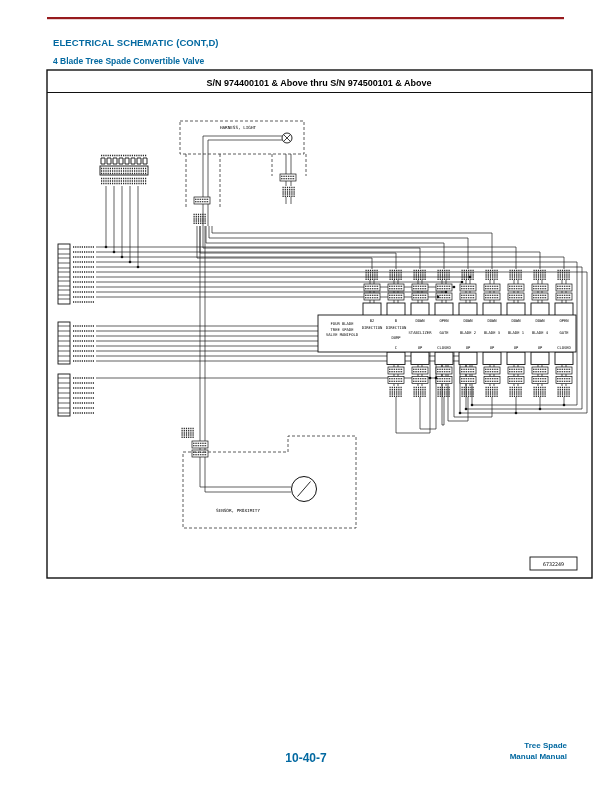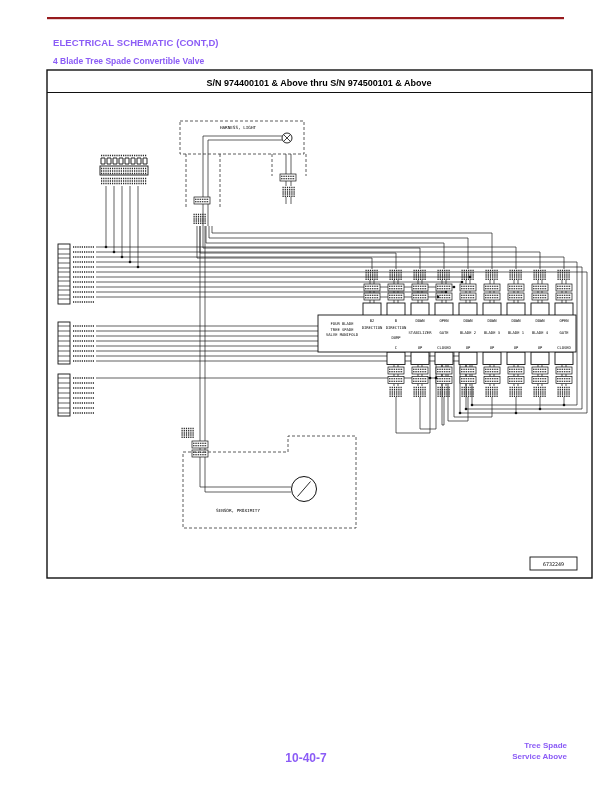--- a/index.html
+++ b/index.html
@@ -1,19 +1,19 @@
 <!DOCTYPE html>
 <html><head>
 <meta charset="utf-8">
 <style>
   html,body { margin:0; padding:0; background:#e8e8e8; }
   .page {
     position:relative; width:612px; height:792px; background:#ffffff;
     margin:0 auto; overflow:hidden;
-    font-family:"Liberation Sans", sans-serif; color:#8b5cf6;
+    font-family:"Liberation Sans", sans-serif; color:#0369a1;
   }
   .hdr   { position:absolute; left:53px; top:37px;  font-size:9.5px; font-weight:bold; letter-spacing:.1px; }
   .sub   { position:absolute; left:53px; top:56px;  font-size:8.5px; font-weight:bold; }
   .foot-center { position:absolute; left:0; right:0; top:751px; text-align:center; font-size:12px; font-weight:bold; }
   .foot-right  { position:absolute; right:45px; top:741px; text-align:right; font-size:8px; font-weight:bold; line-height:10.5px; }
   svg.schem { position:absolute; left:0; top:0; }
   .w   { stroke:#1c1c1c; stroke-width:.7; fill:none; }
   .frame { stroke:#111; stroke-width:1.4; fill:none; }
   .box { stroke:#111; stroke-width:.9; fill:#fff; }
   .dash { stroke:#333; stroke-width:.8; fill:none; stroke-dasharray:3 2; }
@@ -205,16 +205,16 @@
       <circle cx="564" cy="405" r="1.3"></circle>
     </g>
 
     <rect x="530" y="557" width="47" height="13" class="box"></rect>
     <text x="553.5" y="566" class="t" font-size="5" text-anchor="middle">6732249</text>
   </svg>
 
   <div class="foot-center">10-40-7</div>
   <div class="foot-right">
     <div>Tree Spade</div>
-    <div>Service Above</div>
+    <div>Manual Manual</div>
   </div>
 
 </div>
 
 </body></html>

